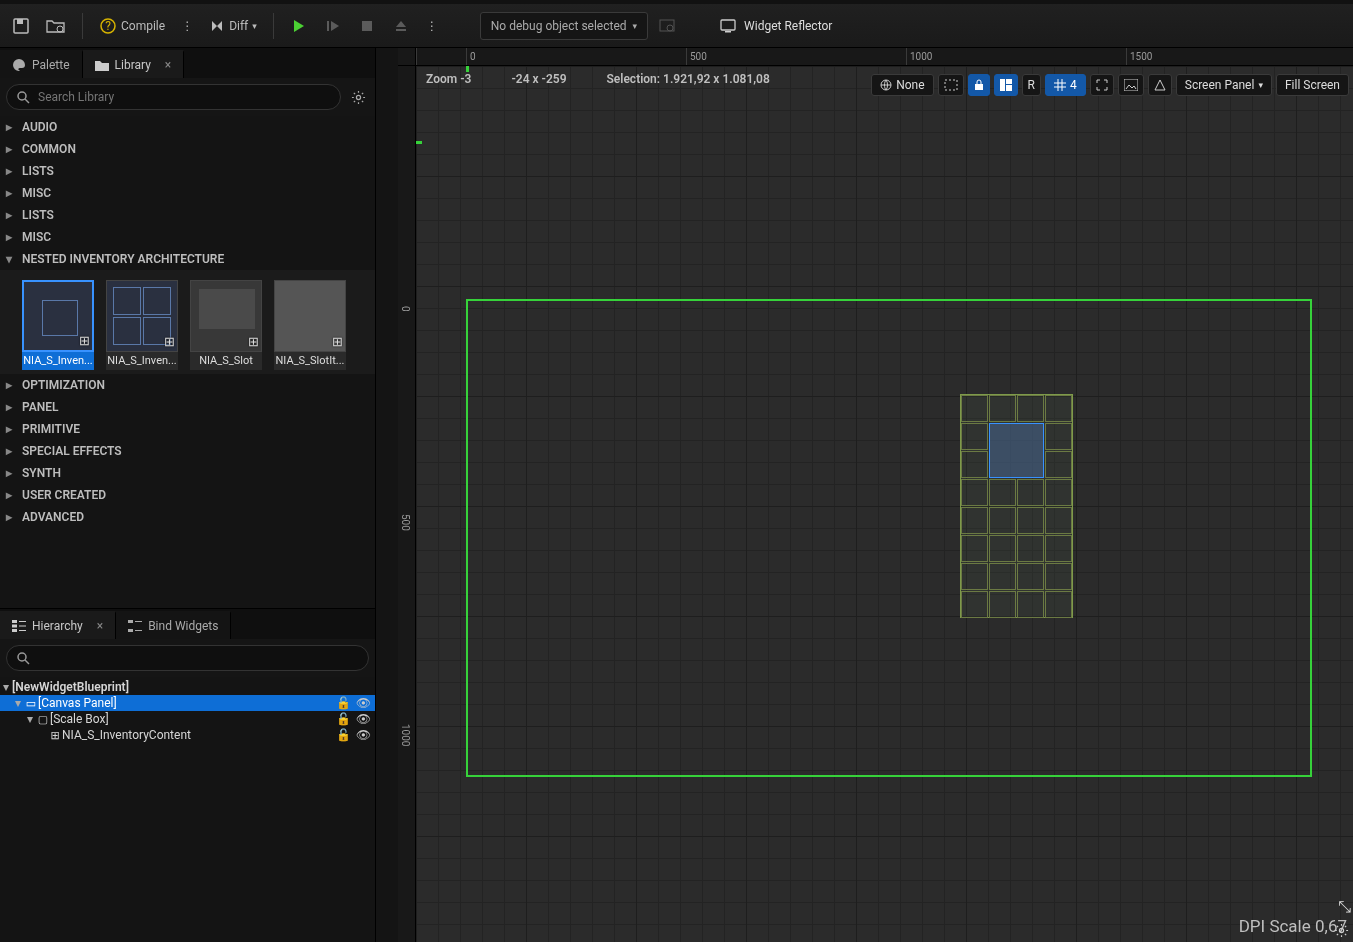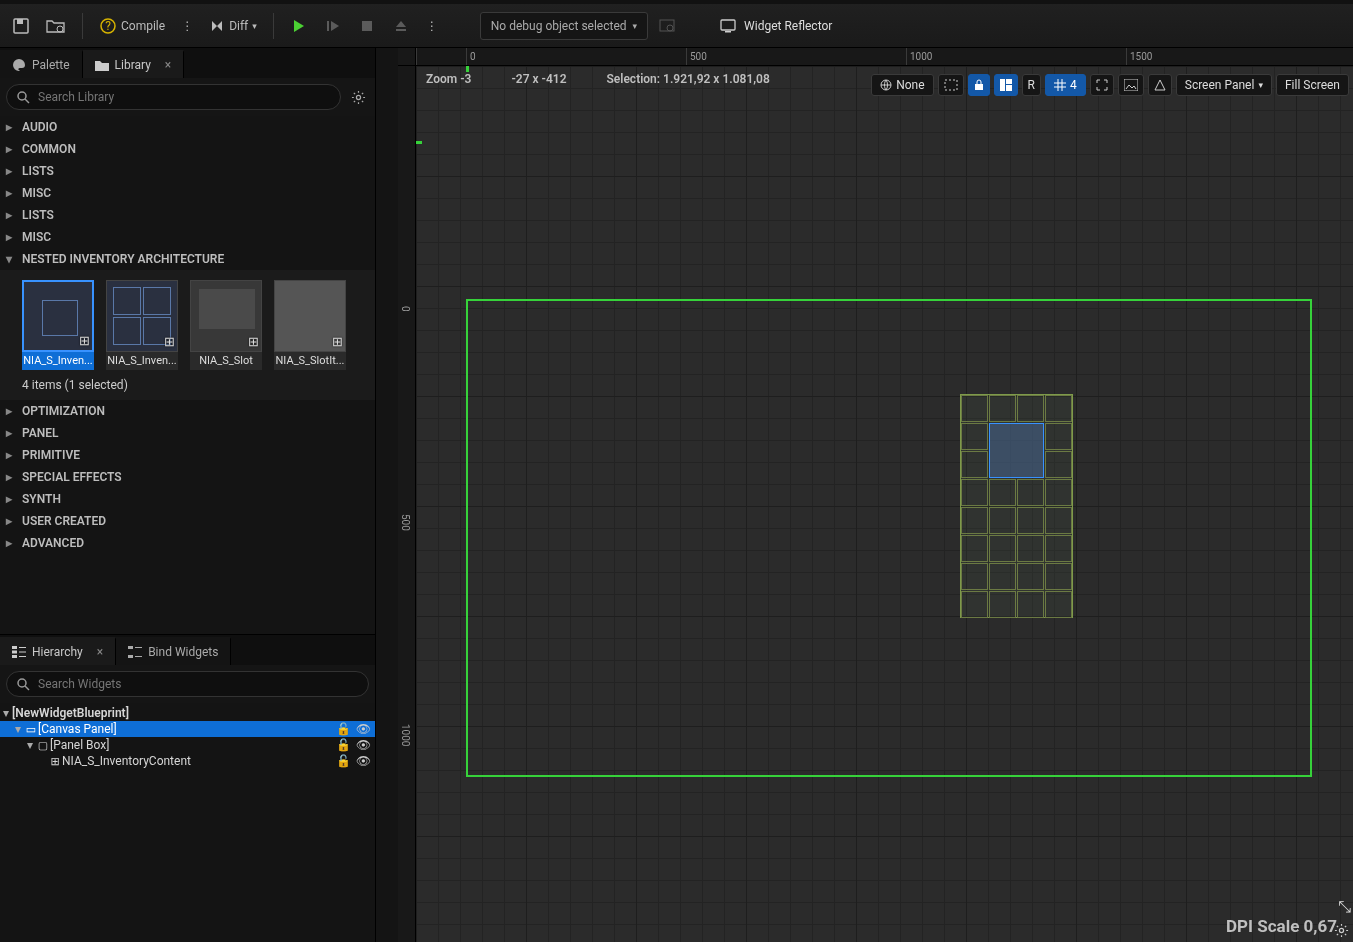--- a/index.html
+++ b/index.html
@@ -86,21 +86,21 @@
   }
   .green-frame{position:absolute; border:2px solid var(--green);}
   .green-ruler-h{position:absolute; height:3px; background:var(--green);}
   .green-ruler-v{position:absolute; width:3px; background:var(--green);}
   .widget-preview{position:absolute; border:1px solid #7e9a4a; background:rgba(60,70,60,0.3);}
   .widget-preview .cell{position:absolute; border:1px solid #6b7a43;}
   .widget-preview .hl{border:1px solid var(--accent); background:rgba(80,120,180,0.4);}
   
   .ov-top{position:absolute; left:10px; top:6px; display:flex; gap:40px; color:#bfbfbf; font-size:17px; font-weight:600;}
   .ov-bot{position:absolute; left:10px; bottom:8px; color:#bfbfbf; font-size:17px; font-weight:600; line-height:24px;}
-  .ov-right{position:absolute; right:16px; bottom:6px; color:#bfbfbf; font-size:17px; font-weight:700;text-align:right;}
+  .ov-right{position:absolute; right:6px; bottom:6px; color:#bfbfbf; font-size:17px; font-weight:400;text-align:right;}
   .resize{position:absolute; right:2px; bottom:26px; color:#ddd; font-size:16px;}
   .ov-gear{position:absolute; right:4px; bottom:4px; color:#ccc;}
   
   .ctools{position:absolute; right:4px; top:8px; display:flex; align-items:center; gap:4px;}
   .pill{display:flex; align-items:center; height:22px; padding:0 8px; border-radius:3px; background:#151515; border:1px solid #3a3a3a; color:#ddd; gap:4px; font-size:11px;}
   .pill.blue{background:#1358a8; border-color:#1358a8; color:#fff;}
   .pill.icon{padding:0 5px;}
   svg{display:block;}
 </style>
 </head>
@@ -278,21 +278,20 @@
             </div>
             <div class="aname">NIA_S_Slot</div>
           </div>
           <div class="asset">
             <div class="thumb" style="background:#555;">
                 <span class="badge">⊞</span>
               </div>
             <div class="aname">NIA_S_SlotIt...</div>
           </div>
         </div>
-        <div class="assets-status">4 items (1 selected)</div>
 
         <div class="cat">
             <span class="tri">▸</span>
             <span>OPTIMIZATION</span>
           </div>
         <div class="cat">
             <span class="tri">▸</span>
             <span>PANEL</span>
           </div>
         <div class="cat">
@@ -341,21 +340,20 @@
               </svg>
             <span>Bind Widgets</span>
           </div>
         </div>
         <div class="searchrow">
           <div class="searchbox">
             <svg width="13" height="13" viewBox="0 0 13 13">
                 <circle cx="5" cy="5" r="4" fill="none" stroke="#999" stroke-width="1.5"></circle>
                 <line x1="8" y1="8" x2="12" y2="12" stroke="#999" stroke-width="1.5"></line>
               </svg>
-            <input placeholder="Search Widgets" style="">
           </div>
         </div>
         <div class="tree">
           <div class="node">
             <span class="tw">▾</span>
             <span style="font-weight:600;">[NewWidgetBlueprint]</span>
           </div>
           <div class="node sel">
             <span class="sp" style="width:12px;"></span>
             <span class="tw">▾</span>
@@ -363,21 +361,21 @@
             <span>[Canvas Panel]</span>
             <span class="ricons">
               <span>🔓</span>
               <span>👁</span>
             </span>
           </div>
           <div class="node">
             <span class="sp" style="width:24px;"></span>
             <span class="tw">▾</span>
             <span class="nicon">▢</span>
-            <span>[Panel Box]</span>
+            <span>[Scale Box]</span>
             <span class="ricons">
               <span>🔓</span>
               <span>👁</span>
             </span>
           </div>
           <div class="node">
             <span class="sp" style="width:48px;"></span>
             <span class="nicon">⊞</span>
             <span>NIA_S_InventoryContent</span>
             <span class="ricons">
@@ -438,21 +436,21 @@
             <div class="cell" style="left:56px;top:168px;width:27px;height:27px;"></div>
             <div class="cell" style="left:84px;top:168px;width:27px;height:27px;"></div>
           <div class="cell" style="left:0;top:196px;width:27px;height:27px;"></div>
             <div class="cell" style="left:28px;top:196px;width:27px;height:27px;"></div>
             <div class="cell" style="left:56px;top:196px;width:27px;height:27px;"></div>
             <div class="cell" style="left:84px;top:196px;width:27px;height:27px;"></div>
         </div>
 
         <div class="ov-top">
           <span>Zoom -3</span>
-          <span>-27 x -412</span>
+          <span>-24 x -259</span>
           <span>Selection: 1.921,92 x 1.081,08</span>
         </div>
 
         <div class="ctools">
           <div class="pill">
             <svg width="12" height="12" viewBox="0 0 12 12">
                 <circle cx="6" cy="6" r="5" fill="none" stroke="#ccc"></circle>
                 <path d="M1 6h10M6 1c2 2 2 8 0 10M6 1c-2 2-2 8 0 10" fill="none" stroke="#ccc"></path>
               </svg>
             <span>None</span>

